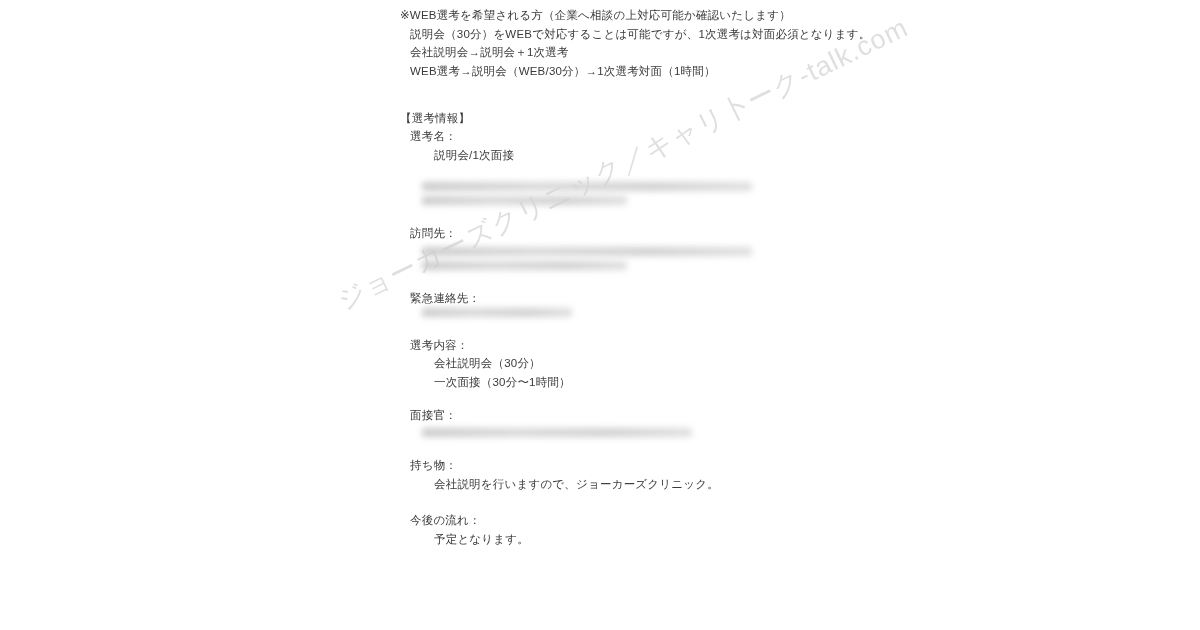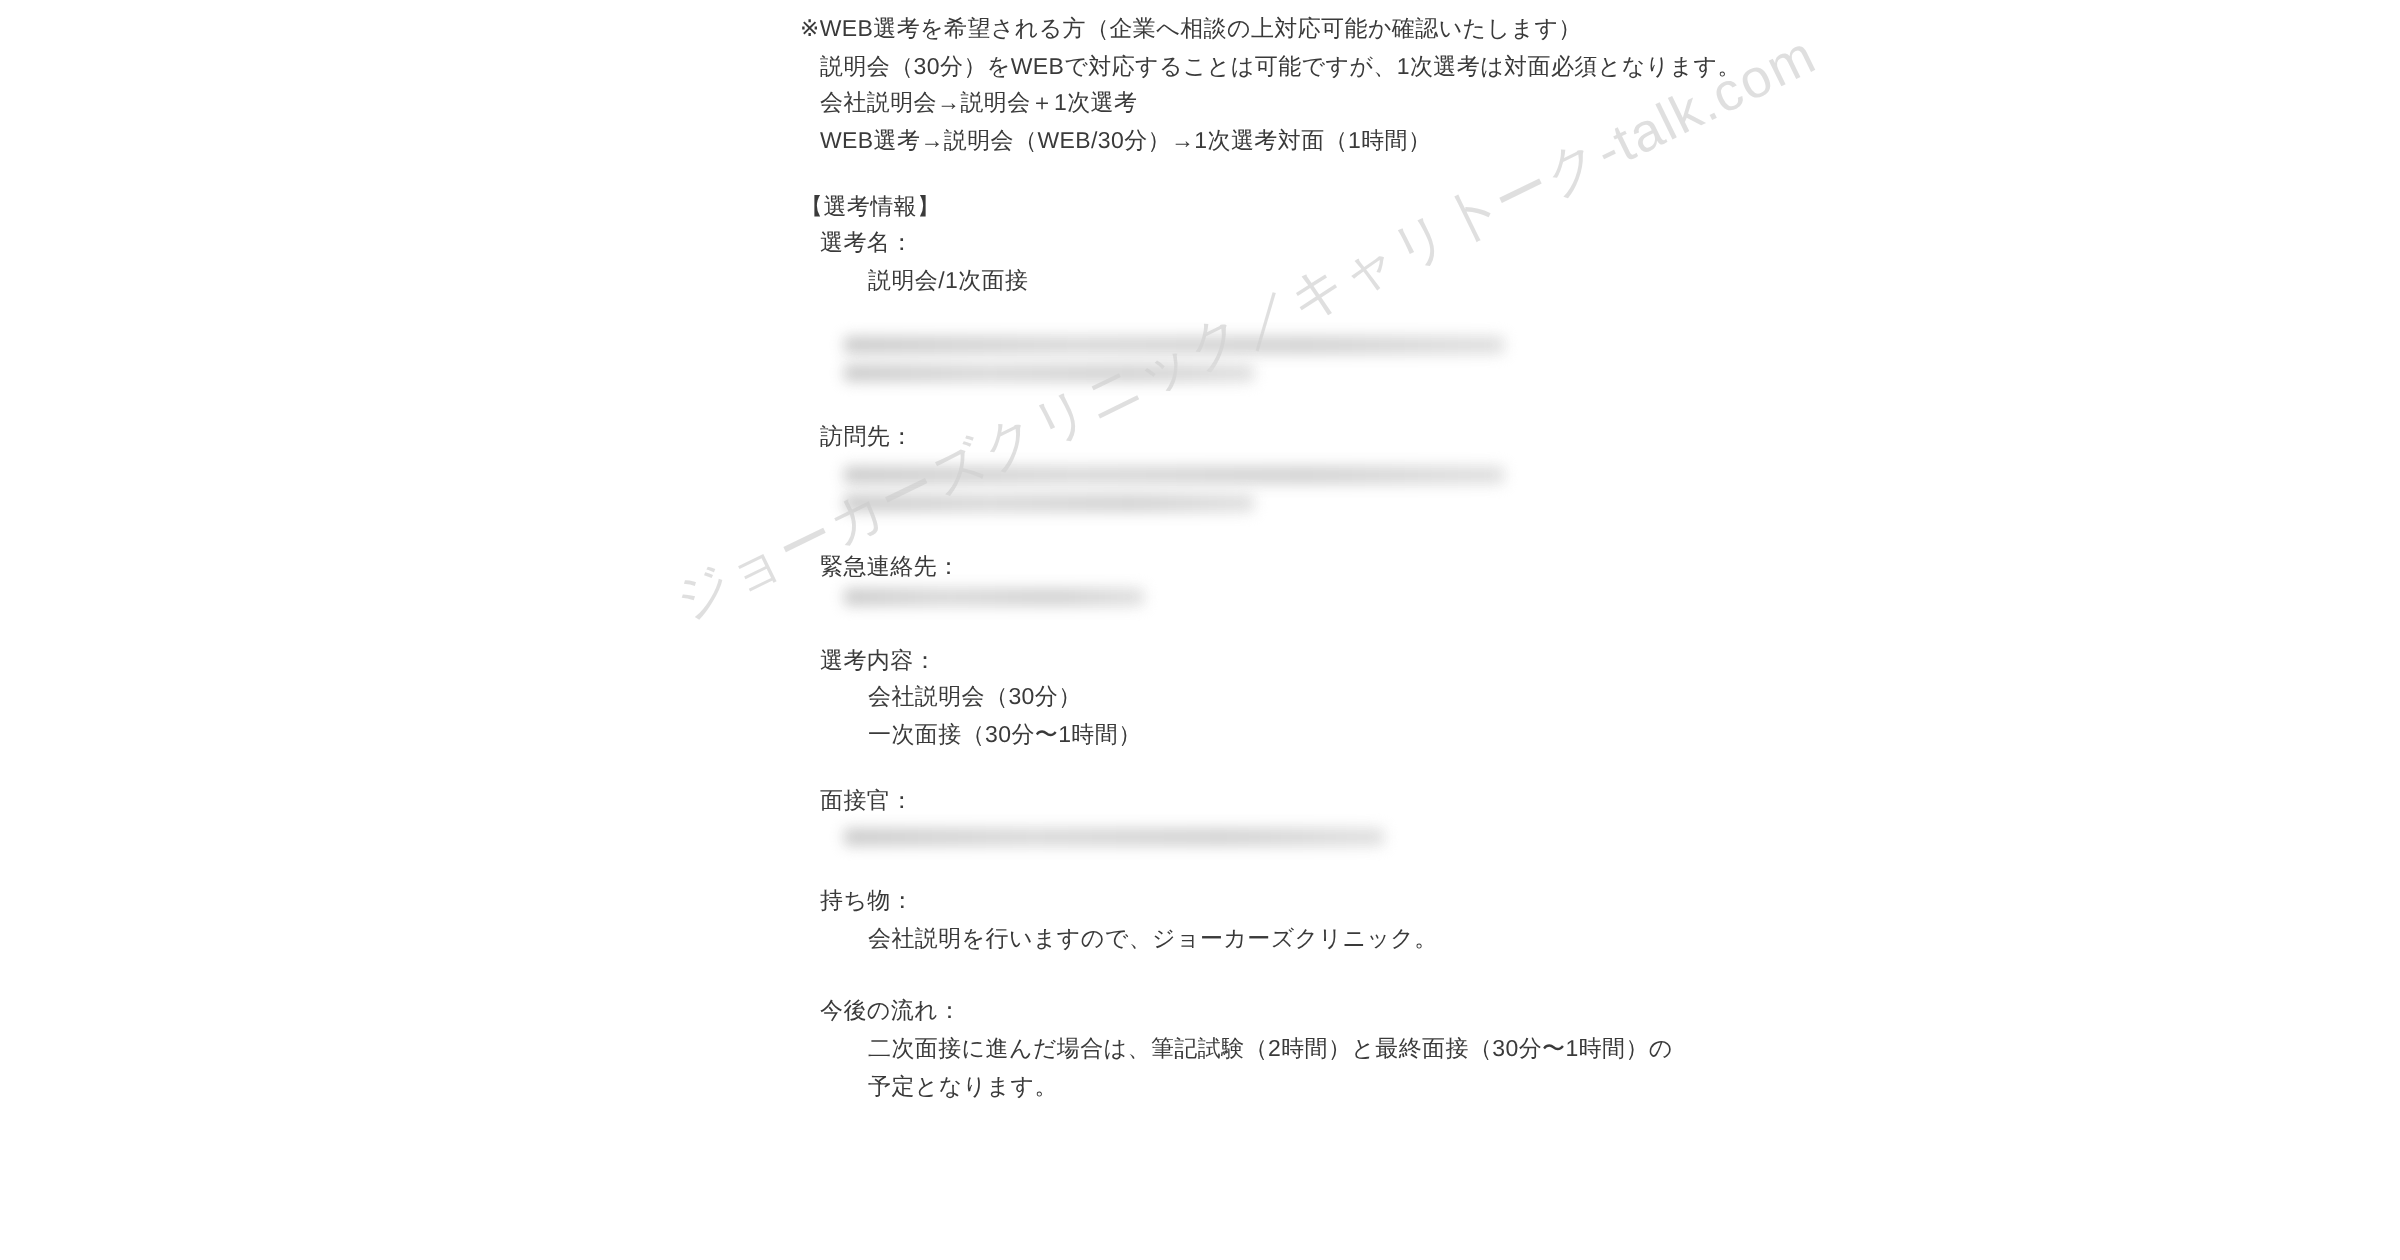--- a/index.html
+++ b/index.html
@@ -33,21 +33,21 @@
     line-height: 1.62;
     color: #3a3a3a;
     letter-spacing: 0.2px;
   }
 
   .line { white-space: pre; }
   .indent1 { padding-left: 10px; }
   .indent2 { padding-left: 22px; }
   .indent3 { padding-left: 34px; }
 
-  .block { margin-bottom: 0; }
+  .block { margin-bottom: 14px; }
   .gap-s { height: 9px; }
   .gap-m { height: 14px; }
   .gap-xl { height: 40px; }
   .blurbar {
     display: block;
     background: linear-gradient(90deg,#c9c9c9 0%, #d7d7d7 35%, #cfcfcf 70%, #dedede 100%);
     filter: blur(3.4px);
     border-radius: 2px;
     opacity: .95;
   }
@@ -137,19 +137,18 @@
 
     <div class="line indent1">持ち物：</div>
     <div class="line indent3">会社説明を行いますので、ジョーカーズクリニック。</div>
 
     <div class="gap-s"></div>
 
 
     <div class="gap-s"></div>
 
     <div class="line indent1">今後の流れ：</div>
-    <div class="line indent3">二次面接に進んだ場合は、筆記試験（2時間）と最終面接（30分〜1時間）の</div>
     <div class="line indent3">予定となります。</div>
 
     <div class="gap-xl"></div>
 
   </div>
 </div>
 
 </body></html>

